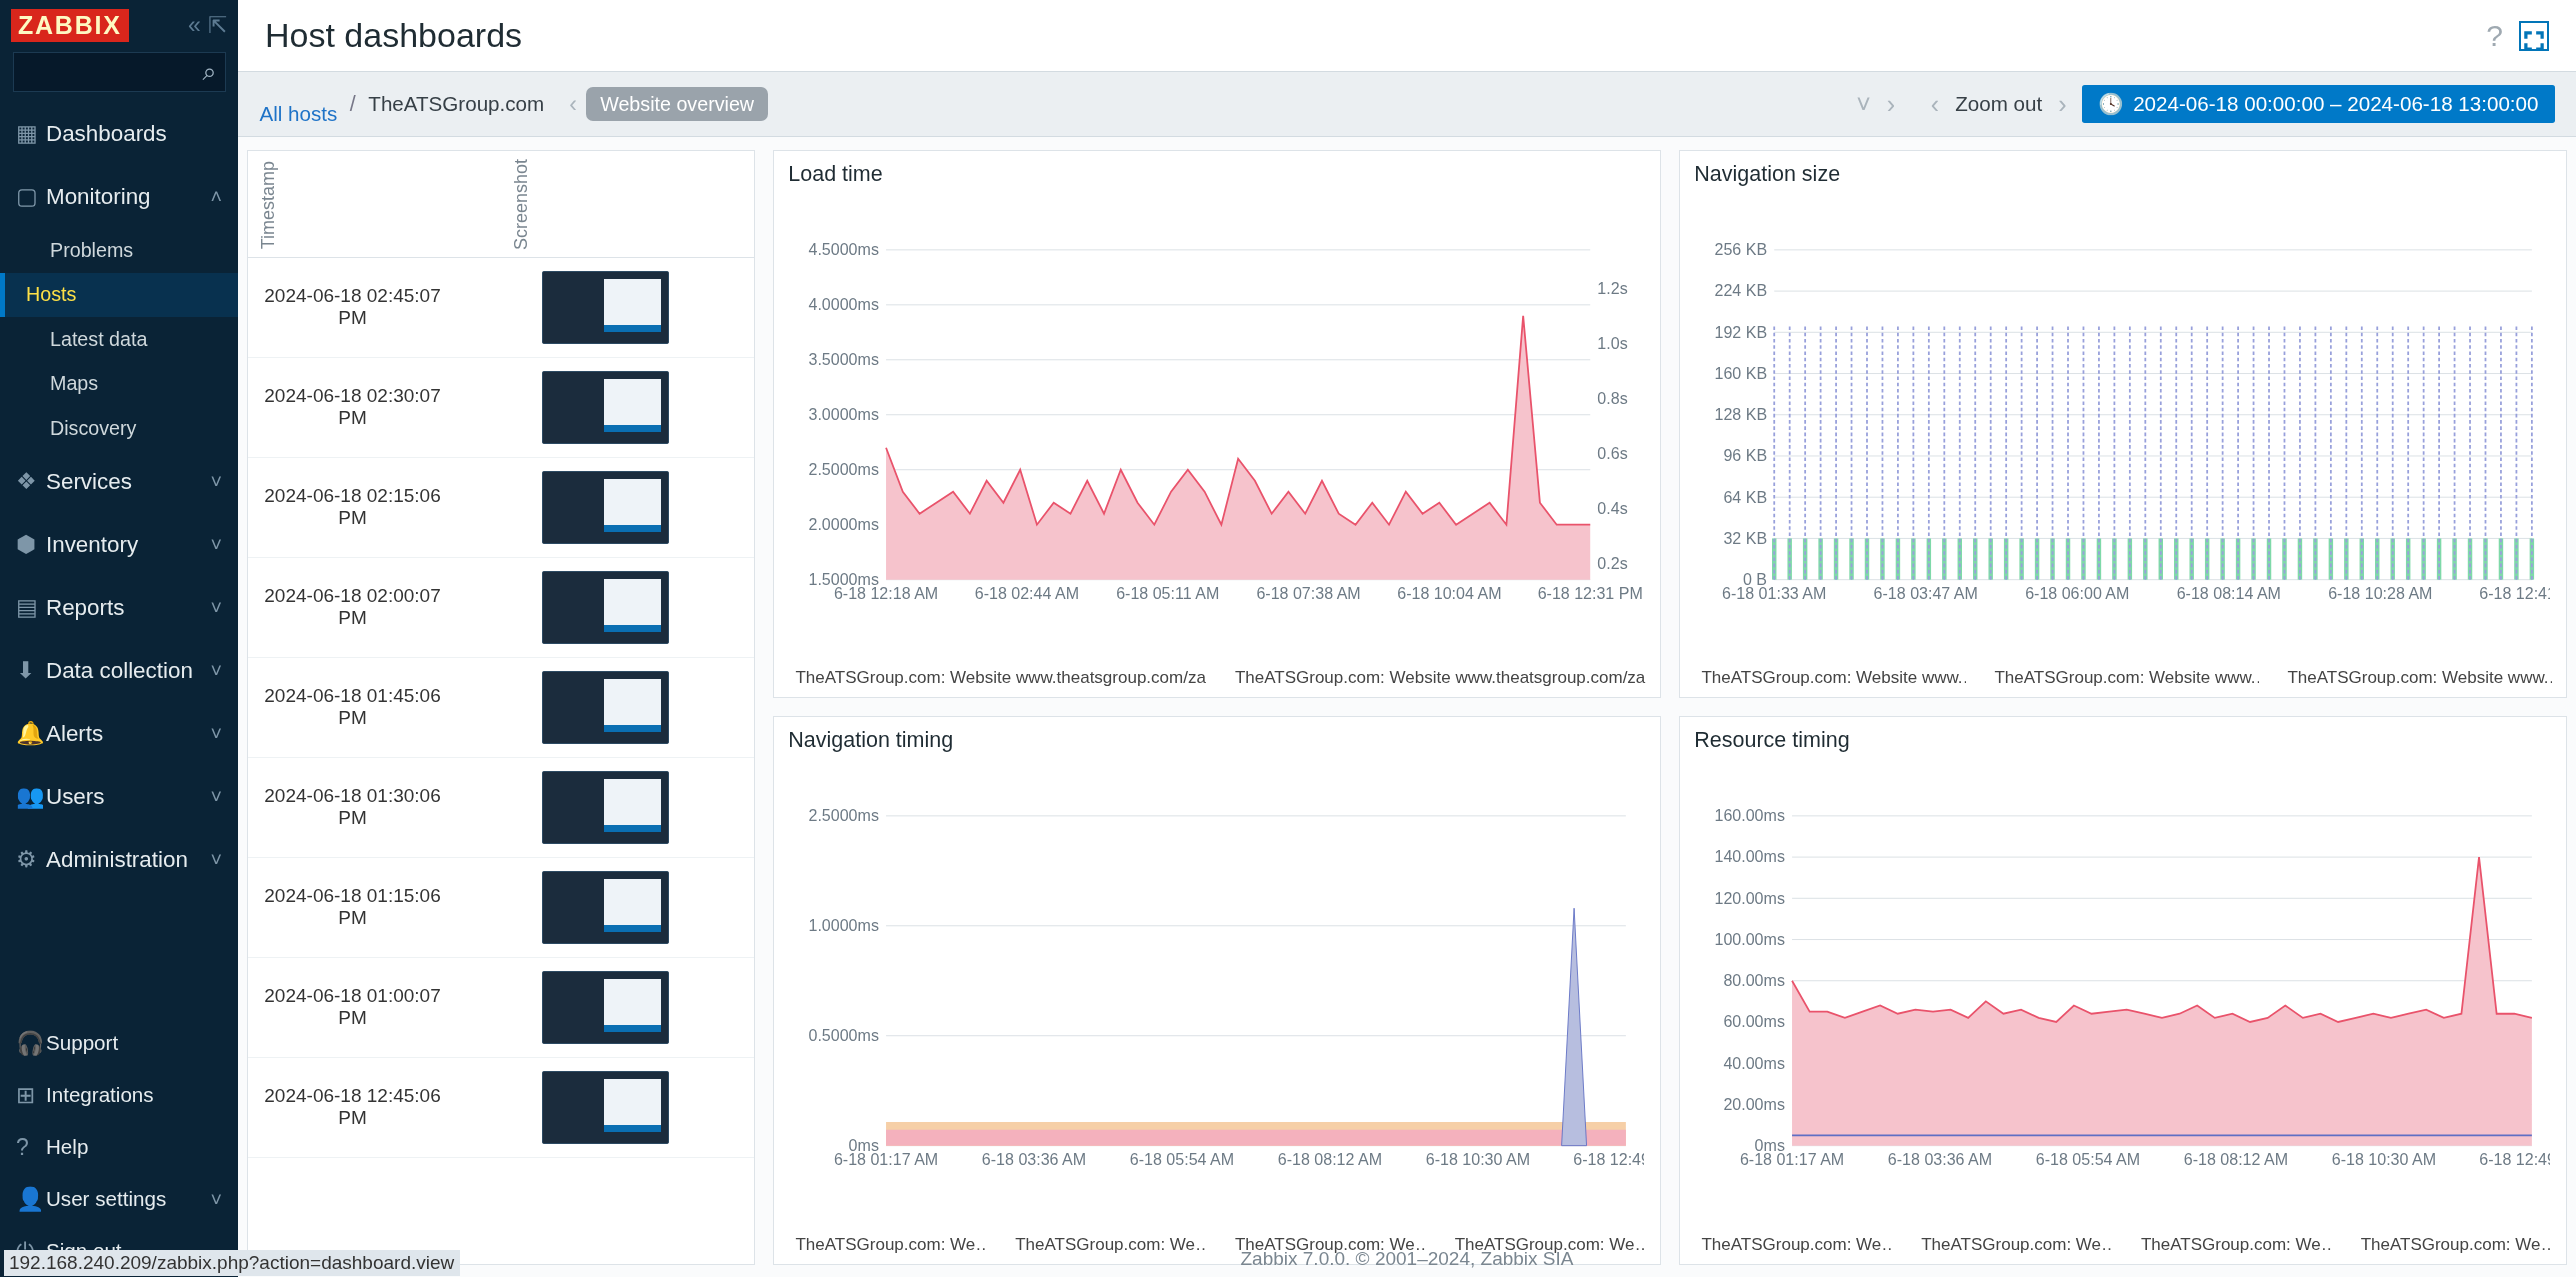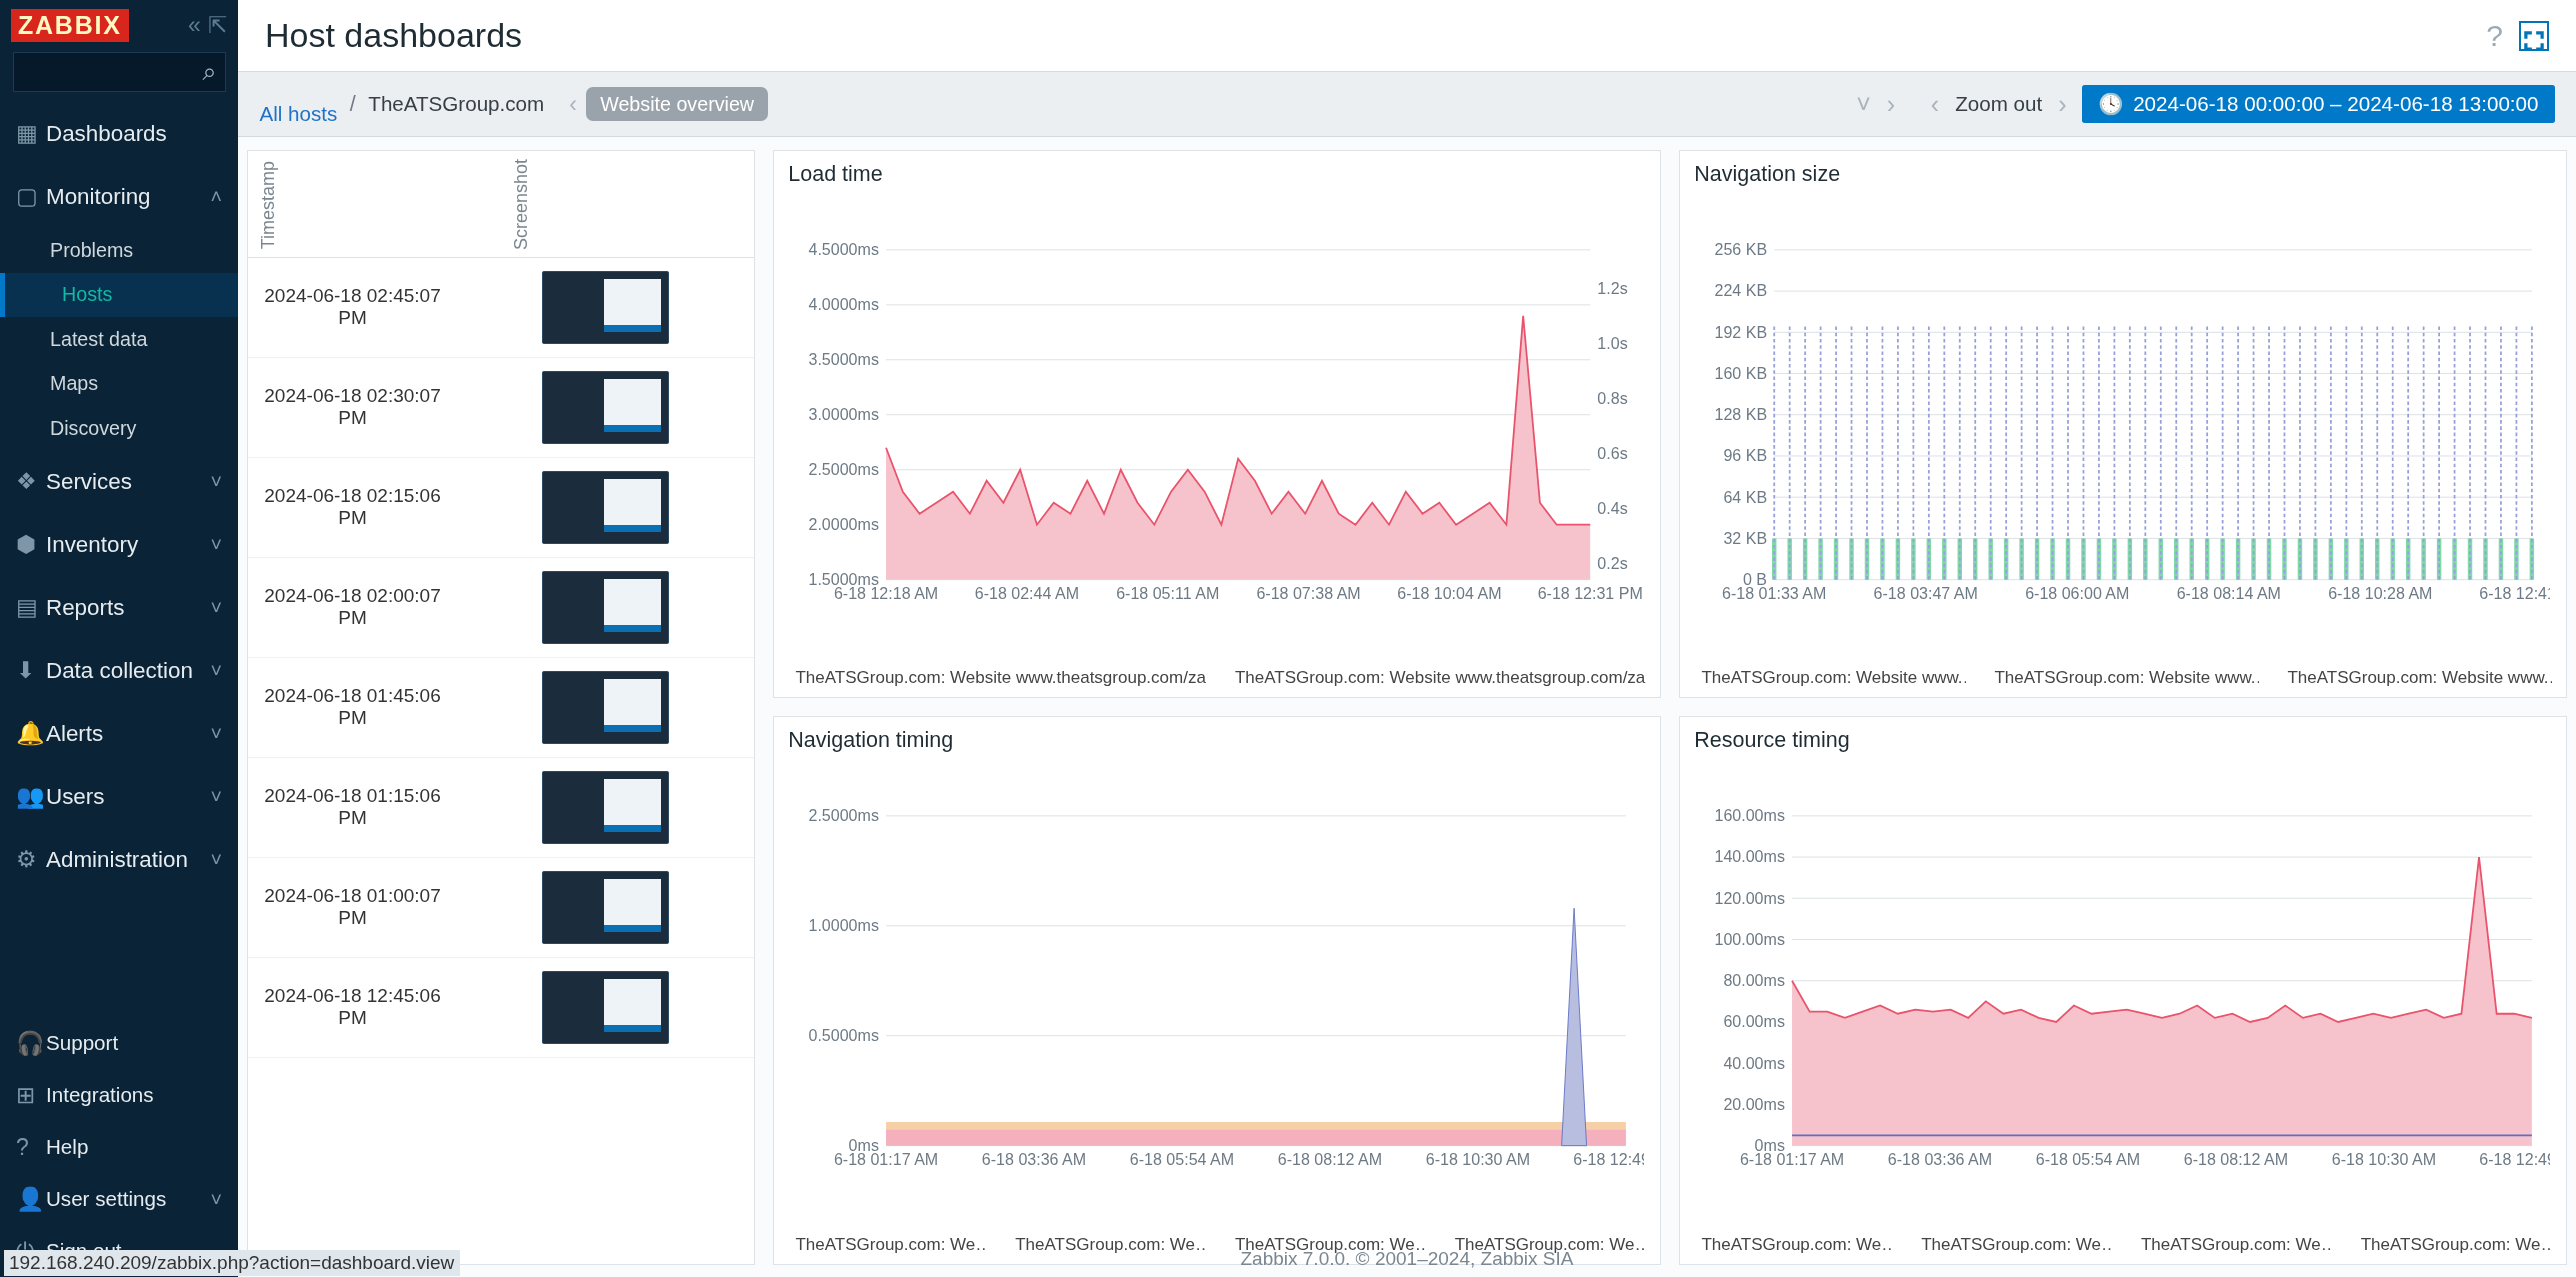--- a/index.html
+++ b/index.html
@@ -11,21 +11,21 @@
 .sb-ctrl { color: #5d7b92; font-size: 23px; display: flex; gap: 7.2px; margin-left: auto; }
 .sb-search { margin: 0 12.5px 10.7px 12.5px; position: relative; }
 .sb-search input { width: 100%; background: #06192a; border: 0.9px solid #1c3a52; color: #cfd8dc; font-size: 19.7px; padding: 7.2px 36px 7.2px 10.7px; outline: none; }
 .sb-search .mag { position: absolute; right: 9px; top: 50%; transform: translateY(-50%); color: #9fb3c2; font-size: 25px; }
 .sb-nav { flex: 1; overflow-y: auto; }
 .nav-item { display: flex; align-items: center; padding: 18px 16px; font-size: 22.4px; color: #e6ecef; cursor: pointer; }
 .nav-item .ico { width: 30px; color: #7e96a8; font-size: 23px; }
 .nav-item .chev { margin-left: auto; color: #7e96a8; font-size: 19.7px; }
 .nav-item.expanded { background: #0a2336; }
 .sub-item { display: block; padding: 10.7px 16px 10.7px 50px; font-size: 19.7px; color: #cfd8dc; cursor: pointer; }
-.sub-item.active { background: #08314f; border-left: 5.4px solid #0079c8; padding-left: 57px; color: #14b8a6; }
+.sub-item.active { background: #08314f; border-left: 5.4px solid #0079c8; padding-left: 21px; color: #fde047; }
 .sb-bottom .nav-item { padding: 12.5px 16px; font-size: 20.6px; }
 .main { flex: 1; display: flex; flex-direction: column; background: #ffffff; }
 .topbar { display: flex; align-items: center; padding: 16px 27px 16px 27px; font-size: 34px; color: #1f2c33; }
 .topbar .title { flex: 1; }
 .topbar .help { color: #9fa9b1; font-size: 30px; margin-right: 16px; cursor: pointer; }
 .fullscreen-btn { width: 30px; height: 30px; border: 2.7px solid #0275b8; position: relative; cursor: pointer; }
 .fullscreen-btn::before,.fullscreen-btn::after{content:"";position:absolute;background:#fff;}
 .crumbs { display: flex; align-items: center; padding: 10.7px 21.5px; background: #ebeff2; border-top: 0.9px solid #d3dbe1; border-bottom: 0.9px solid #d3dbe1; }
 .crumbs a { color: #1f73c7; text-decoration: none; font-size: 20.6px; margin-top: 19px; }
 .crumbs .sep { color: #778; margin: 0 12.5px; font-size: 21.5px; }
@@ -230,20 +230,29 @@
               <div class="ts">2024-06-18 02:00:07 PM</div>
               <div class="shot">
                 <div class="thumb">
                   <div class="panel"></div>
                   <div class="bar"></div>
                 </div>
               </div>
             </div>
             <div class="row">
               <div class="ts">2024-06-18 01:45:06 PM</div>
+              <div class="shot">
+                <div class="thumb">
+                  <div class="panel"></div>
+                  <div class="bar"></div>
+                </div>
+              </div>
+            </div>
+            <div class="row">
+              <div class="ts">2024-06-18 01:30:06 PM</div>
               <div class="shot">
                 <div class="thumb">
                   <div class="panel"></div>
                   <div class="bar"></div>
                 </div>
               </div>
             </div>
             <div class="row">
               <div class="ts">2024-06-18 01:15:06 PM</div>
               <div class="shot">

